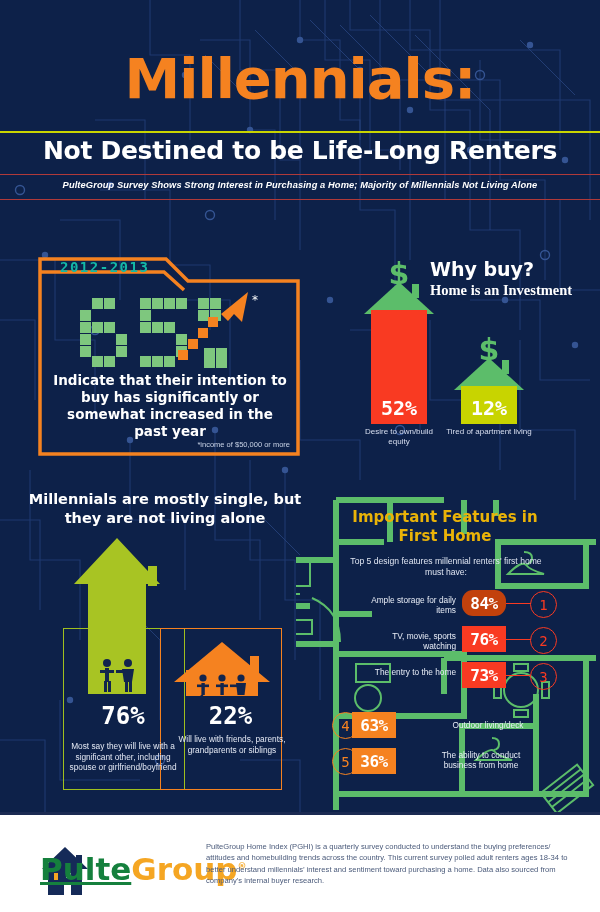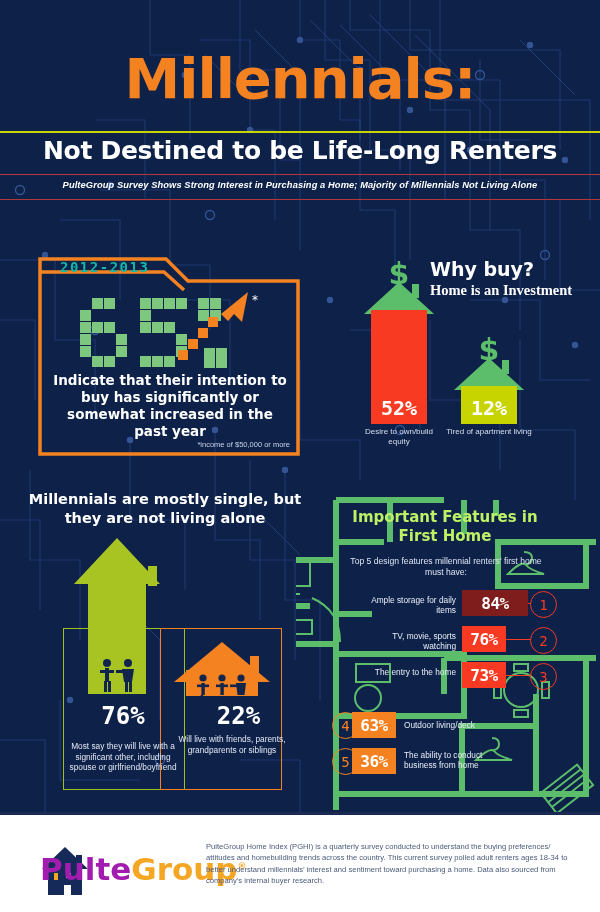--- a/index.html
+++ b/index.html
@@ -60,28 +60,28 @@
     color:#fff;font-size:14.5px;line-height:19px;font-weight:bold;font-family:"DejaVu Sans",sans-serif;
   }
   .box-l{position:absolute;left:63px;top:628px;width:120px;height:160px;border:1px solid #9fbf1e;}
   .box-r{position:absolute;left:160px;top:628px;width:120px;height:160px;border:1px solid #F58220;}
   .cap-sm{position:absolute;text-align:center;color:#e4e9f4;font-size:8.3px;line-height:10.5px;}
   .pct-md{position:absolute;text-align:center;color:#fff;font-size:24px;font-weight:bold;font-family:"DejaVu Sans Mono",monospace;}
 
   
   .feat-h{
     position:absolute;left:345px;top:508px;width:200px;text-align:center;
-    color:#bef264;font-size:15px;line-height:19px;font-weight:bold;font-family:"DejaVu Sans",sans-serif;
+    color:#eab308;font-size:15px;line-height:19px;font-weight:bold;font-family:"DejaVu Sans",sans-serif;
   }
   .feat-sub{
     position:absolute;left:348px;top:556px;width:196px;text-align:center;
     color:#dfe5f2;font-size:8.6px;line-height:11px;
   }
   .feat-label{position:absolute;color:#e8edf7;font-size:8.3px;line-height:10px;text-align:right;}
-  .feat-label.l{text-align:left;}
+  .feat-label.l{text-align:center;margin-left:29px;}
   .chip{
     position:absolute;color:#fff;font-size:16px;font-weight:bold;
     font-family:"DejaVu Sans Mono",monospace;text-align:center;
     display:flex;align-items:center;justify-content:center;letter-spacing:-.5px;
   }
   .rank{
     position:absolute;width:25px;height:25px;border-radius:50%;
     display:flex;align-items:center;justify-content:center;
     font-size:14px;font-family:"DejaVu Sans Mono",monospace;
   }
@@ -90,21 +90,21 @@
   
   .footer{
     position:absolute;left:0;top:812px;width:600px;height:100px;background:#ffffff;
     border-top:3px solid #1b2a52;
   }
   .ftext{
     position:absolute;left:206px;top:26px;width:372px;
     color:#4a5a7a;font-size:7.6px;line-height:11.4px;
   }
   .brand{position:absolute;left:40px;top:36px;font-size:31px;font-weight:bold;font-family:"DejaVu Sans",sans-serif;}
-  .brand .p1{color:#a21caf;}
+  .brand .p1{color:#15803d;text-decoration:underline;}
   .brand .p2{color:#F5A623;}
   .brand .reg{font-size:9px;color:#F5A623;vertical-align:super;}
 </style>
 </head>
 <body>
 
 <div class="stage">
 
   <svg class="circuit" viewBox="0 0 600 812">
     <rect x="0" y="0" width="600" height="812" fill="#0d2149"></rect>
@@ -311,21 +311,21 @@
         <rect x="27" y="44.5" width="12" height="2.6"></rect>
           <rect x="30.6" y="55" width="2.6" height="1"></rect>
         <circle cx="52" cy="38" r="3.6"></circle>
           <rect x="50.4" y="43" width="3.4" height="12"></rect>
         <rect x="46" y="44.5" width="12" height="2.6"></rect>
         <circle cx="71" cy="38" r="3.6"></circle>
           <path d="M66 43 L76 43 L74.5 55 L67.5 55 Z"></path>
         <rect x="60" y="44.5" width="12" height="2.6"></rect>
       </g>
     </svg>
-    <div class="pct-md" style="left:160px;top:702px;width:141px;margin-left:8px;">22%</div>
+    <div class="pct-md" style="left:160px;top:702px;width:141px;">22%</div>
     <div class="cap-sm" style="left:176px;top:734px;width:112px;">Will live with friends, parents, grandparents or siblings</div>
   </div>
 
   <div>
     <svg style="position:absolute;left:296px;top:494px" width="304" height="318">
       <g stroke="#5cbd6a" stroke-width="6" fill="none">
         <path d="M40 6 V92"></path>
         <path d="M40 6 H148"></path>
         <path d="M40 48 H88"></path>
         <path d="M40 120 H76"></path>
@@ -373,21 +373,21 @@
           <path d="M248 290 H294 M248 296 H294 M248 302 H294"></path>
         </g>
       </g>
     </svg>
 
     <div class="feat-h">Important Features in First Home</div>
     <div class="feat-sub">Top 5 design features millennial renters' first home must have:</div>
 
     <div class="feat-label" style="left:358px;top:595px;width:98px;">Ample storage for daily items</div>
     <div class="connector" style="left:505px;top:603px;width:26px;background:#F93A22;"></div>
-    <div class="chip" style="left:462px;top:590px;width:66px;height:26px;background:#7f1d1d;">84%</div>
+    <div class="chip" style="left:462px;top:590px;width:44px;height:26px;background:#c2410c;border-radius:11px;">84%</div>
     <div class="rank" style="left:530px;top:591px;border:1.6px solid #F93A22;color:#F93A22;">1</div>
 
     <div class="feat-label" style="left:358px;top:631px;width:98px;">TV, movie, sports watching</div>
     <div class="connector" style="left:505px;top:639px;width:26px;background:#F93A22;"></div>
     <div class="chip" style="left:462px;top:626px;width:44px;height:26px;background:#F93A22;">76%</div>
     <div class="rank" style="left:530px;top:627px;border:1.6px solid #F93A22;color:#F93A22;">2</div>
 
     <div class="feat-label" style="left:358px;top:667px;width:98px;">The entry to the home</div>
     <div class="connector" style="left:505px;top:675px;width:26px;background:#F93A22;"></div>
     <div class="chip" style="left:462px;top:662px;width:44px;height:26px;background:#F93A22;">73%</div>

